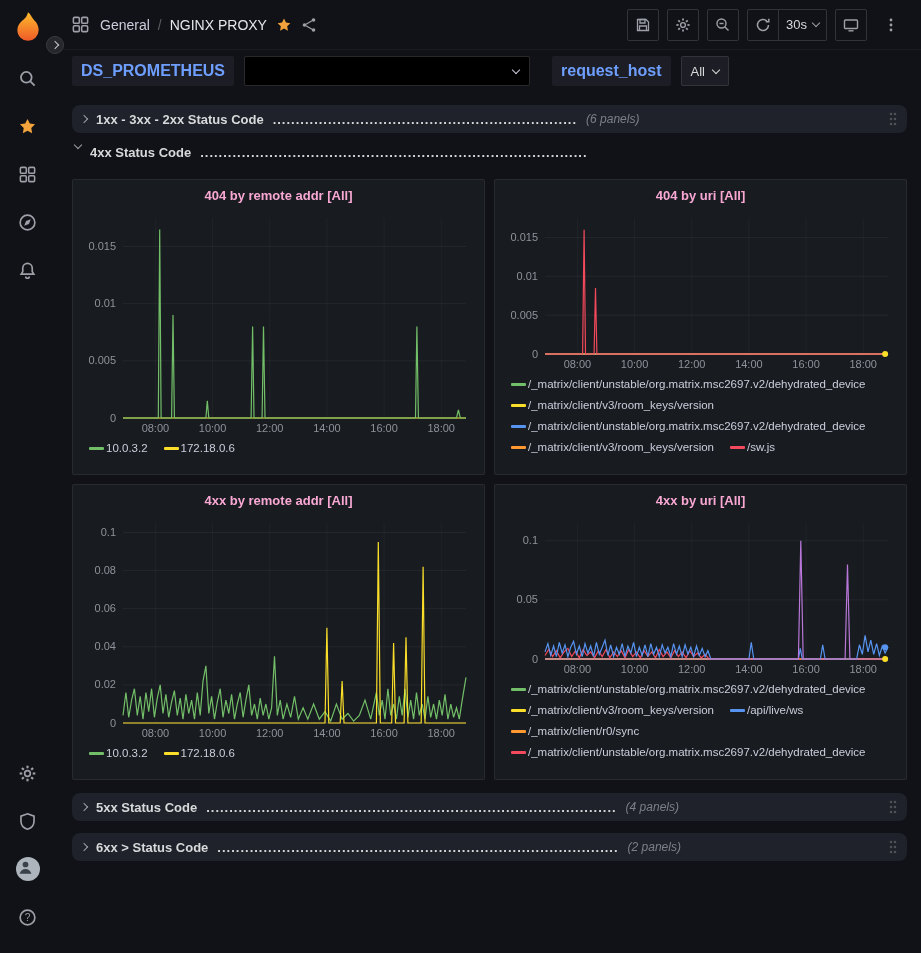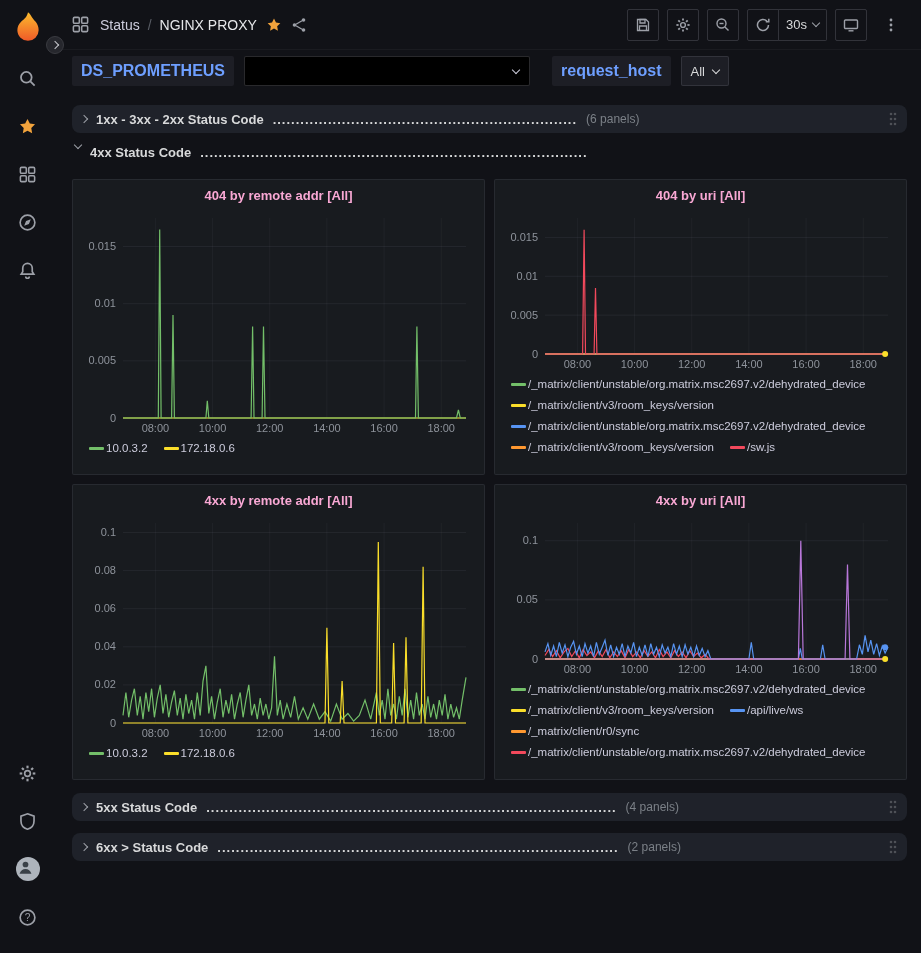--- a/index.html
+++ b/index.html
@@ -57,21 +57,21 @@
   border-radius:2px;display:flex;align-items:center;justify-content:flex-end;
   padding:0 10px;color:#ccccdc;margin-right:12px}
 
 
 .dashboard{flex:1;padding:9px 14px 0 17px;overflow:hidden}
 .row-strip{height:28px;display:flex;align-items:center;gap:9px;padding:0 9px;background:#1f222a;
   border-radius:8px;margin-bottom:12px;color:#9da0a8}
 .row-exp{height:24px;display:flex;gap:9px;margin:2px 0 10px;padding:0 3px;color:#9da0a8}
 .row-title{font-size:13px;font-weight:700;color:#d8d9da;white-space:nowrap}
 .row-dots{font-size:13px;font-weight:700;color:#d8d9da;letter-spacing:1px;white-space:nowrap;overflow:hidden}
-.row-count{font-size:12px;color:#7b8087;white-space:nowrap}
+.row-count{font-size:12px;font-style:italic;color:#7b8087;white-space:nowrap}
 .drag{margin-left:auto;color:#4e5157;display:flex}
 .grid{display:grid;grid-template-columns:1fr 1fr;gap:9px;margin-bottom:13px}
 .panel{background:#181b1f;border:1px solid rgba(204,204,220,0.09);border-radius:2px;height:296px;
   display:flex;flex-direction:column;overflow:hidden}
 .panel-title{flex:0 0 30px;display:flex;align-items:center;justify-content:center;
   font-size:13px;font-weight:700;color:#f9a8d4}
 .panel-body{flex:1;display:flex;flex-direction:column;min-height:0;padding:0 8px 4px}
 svg.chart{width:100%;display:block}
 .chart.tall{height:226px}
 .chart.short{height:162px}
@@ -173,21 +173,21 @@
     <header class="topnav" data-interactable="false">
       <span class="s-icon" style="width:22px;height:22px" data-interactable="false">
         <svg class="mini" viewBox="0 0 16 16" fill="none" stroke="currentColor" stroke-width="1.3">
             <rect x="2" y="2" width="5" height="5" rx="1"></rect>
             <rect x="9" y="2" width="5" height="5" rx="1"></rect>
             <rect x="2" y="9" width="5" height="5" rx="1"></rect>
             <rect x="9" y="9" width="5" height="5" rx="1"></rect>
           </svg>
       </span>
       <span class="crumb" data-interactable="false">
-        <span class="root" data-interactable="true">Status</span>
+        <span class="root" data-interactable="true">General</span>
         <span class="sep" data-interactable="false">/</span>
         <span class="cur" data-interactable="false">NGINX PROXY</span>
       </span>
       <span class="fav-star" data-interactable="true">
         <svg class="mini" viewBox="0 0 16 16" fill="currentColor">
             <path d="M8 1.6l1.96 3.97 4.38.64-3.17 3.09.75 4.36L8 11.6l-3.92 2.06.75-4.36L1.66 6.21l4.38-.64z"></path>
           </svg>
       </span>
       <span class="share" data-interactable="true">
         <svg class="mini" viewBox="0 0 16 16" fill="currentColor">

